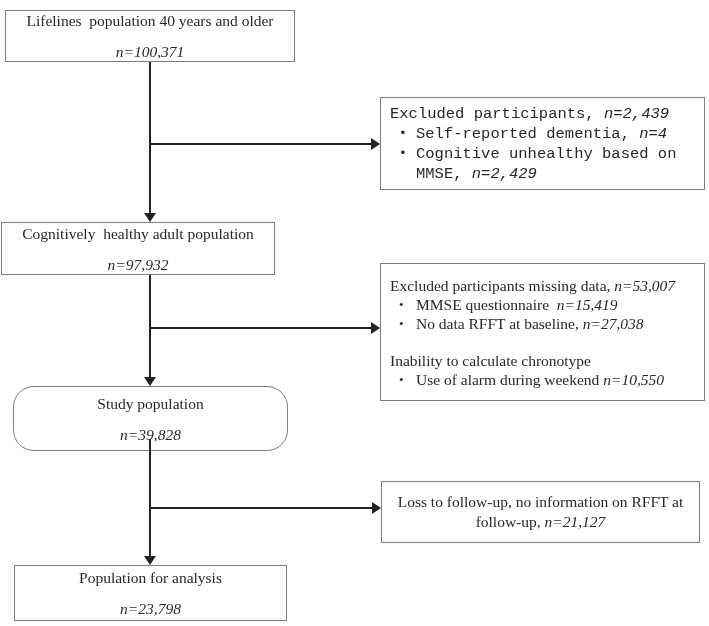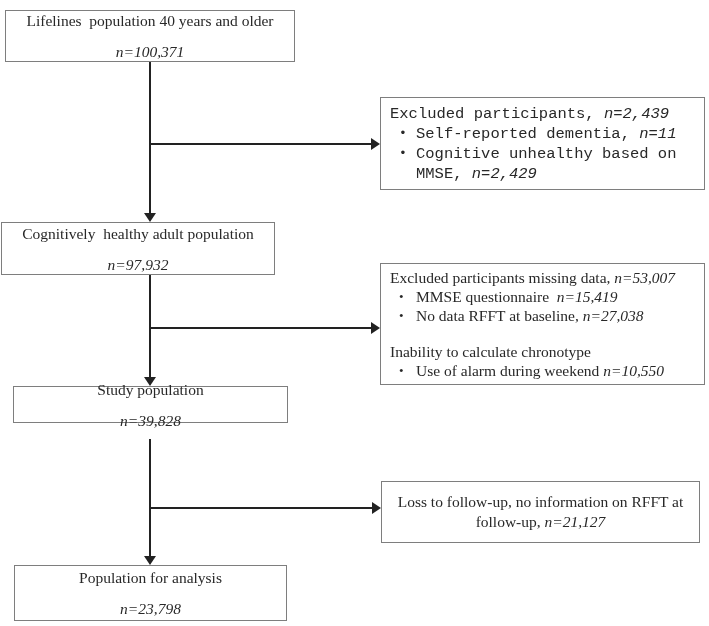--- a/index.html
+++ b/index.html
@@ -93,43 +93,43 @@
   <div class="box main-box" style="left:5px; top:10px; width:290px; height:52px;">
     <div class="ln">Lifelines  population 40 years and older</div>
     <div class="ln nval">n=100,371</div>
   </div>
 
   <div class="box main-box" style="left:1px; top:222px; width:274px; height:53px;justify-content:center;">
     <div class="ln">Cognitively  healthy adult population</div>
     <div class="ln nval">n=97,932</div>
   </div>
 
-  <div class="box main-box" style="left:13px; top:386px; width:275px; height:37px;">
+  <div class="box main-box" style="left:13px; top:386px; width:275px; height:65px;border-radius:21px;">
     <div class="ln">Study population</div>
     <div class="ln nval">n=39,828</div>
   </div>
 
   <div class="box main-box" style="left:14px; top:565px; width:273px; height:56px;">
     <div class="ln">Population for analysis</div>
     <div class="ln nval">n=23,798</div>
   </div>
 
   <div class="box side-box" style="left:380px; top:97px; width:325px; height:93px;font-family:Liberation Mono, monospace;">
     <div class="ln"><span>Excluded participants, </span><span class="nval">n=2,439</span></div>
     <div class="bullet-row">
       <span class="bullet-mark">•</span>
-      <span class="ln"><span>Self-reported dementia, </span><span class="nval">n=11</span></span>
+      <span class="ln"><span>Self-reported dementia, </span><span class="nval">n=4</span></span>
     </div>
     <div class="bullet-row">
       <span class="bullet-mark">•</span>
       <span class="ln"><span>Cognitive unhealthy based on MMSE, </span><span class="nval">n=2,429</span></span>
     </div>
   </div>
 
-  <div class="box side-box tight" style="left:380px; top:263px; width:325px; height:122px;">
+  <div class="box side-box tight" style="left:380px; top:263px; width:325px; height:138px;">
     <div class="ln"><span>Excluded participants missing data, </span><span class="nval">n=53,007</span></div>
     <div class="bullet-row">
       <span class="bullet-mark">•</span>
       <span class="ln"><span>MMSE questionnaire  </span><span class="nval">n=15,419</span></span>
     </div>
     <div class="bullet-row">
       <span class="bullet-mark">•</span>
       <span class="ln"><span>No data RFFT at baseline, </span><span class="nval">n=27,038</span></span>
     </div>
     <div class="spacer-line"></div>

